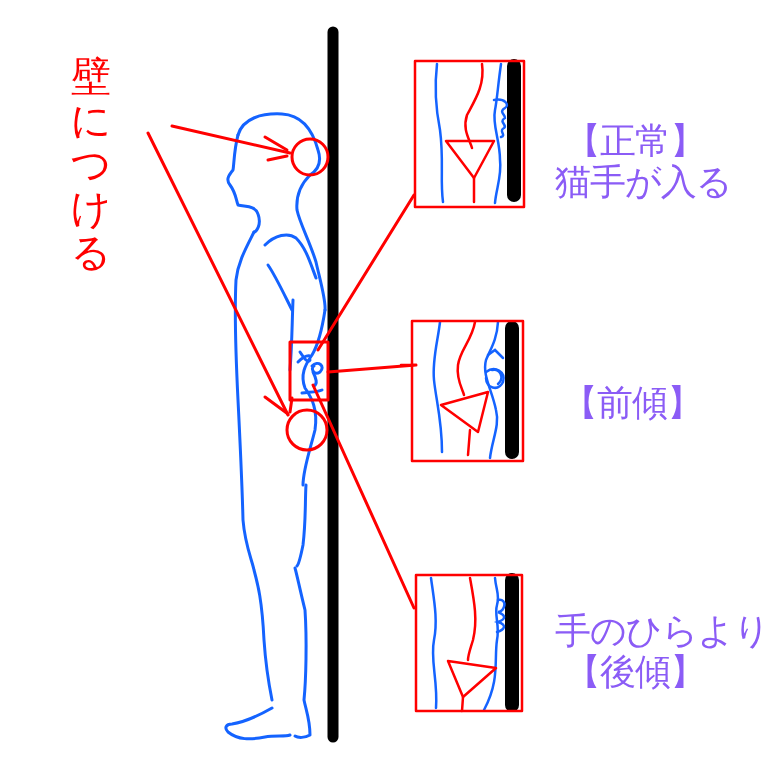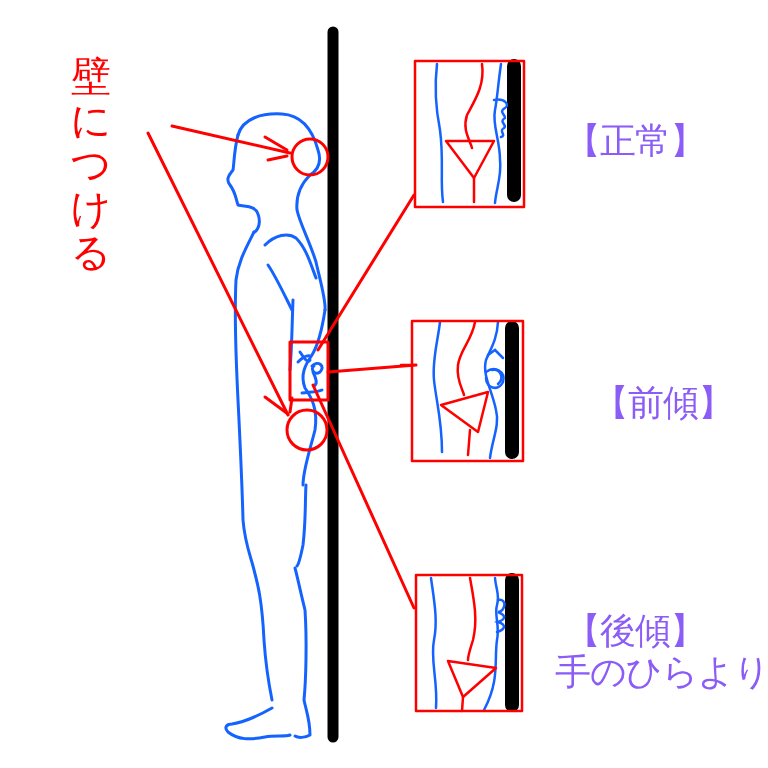--- a/index.html
+++ b/index.html
@@ -114,22 +114,23 @@
 <div class="vert" style="left:66px; top:54px;">
   <span>壁</span>
   <span>に</span>
   <span>つ</span>
   <span>け</span>
   <span>る</span>
 </div>
 
 <div class="lbl" style="left:555px; top:84px;">
   <div style="margin-left:10px;">【正常】</div>
+  <div>猫手が入る</div>
 </div>
 
-<div class="lbl" style="left:583px; top:346px;">
+<div class="lbl" style="left:552px; top:346px;">
   <div style="margin-left:10px;">【前傾】</div>
 </div>
 
 <div class="lbl" style="left:555px; top:574px;">
+  <div>手のひらより</div>
   <div style="margin-left:10px;">【後傾】</div>
-  <div>手のひらより</div>
 </div>
 
 </body></html>

